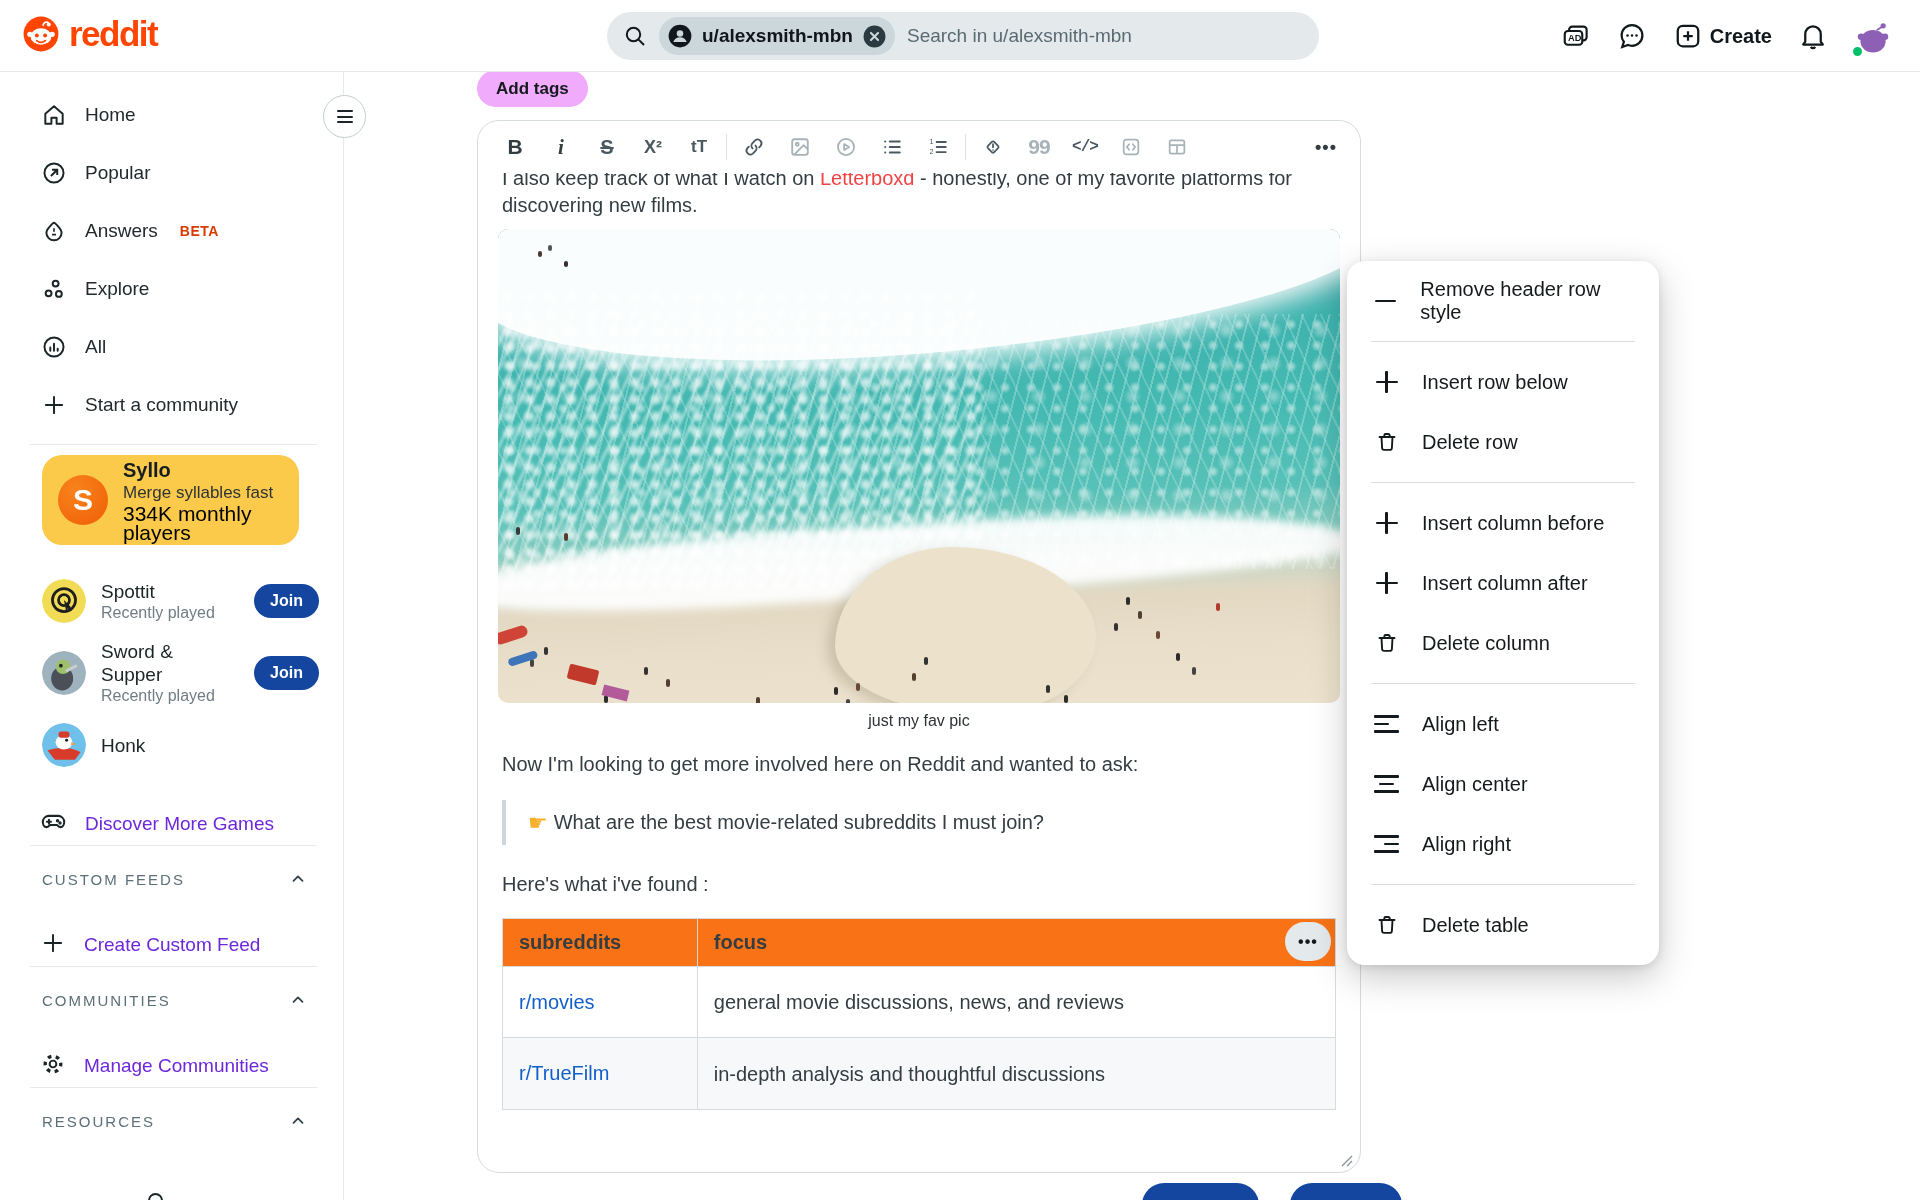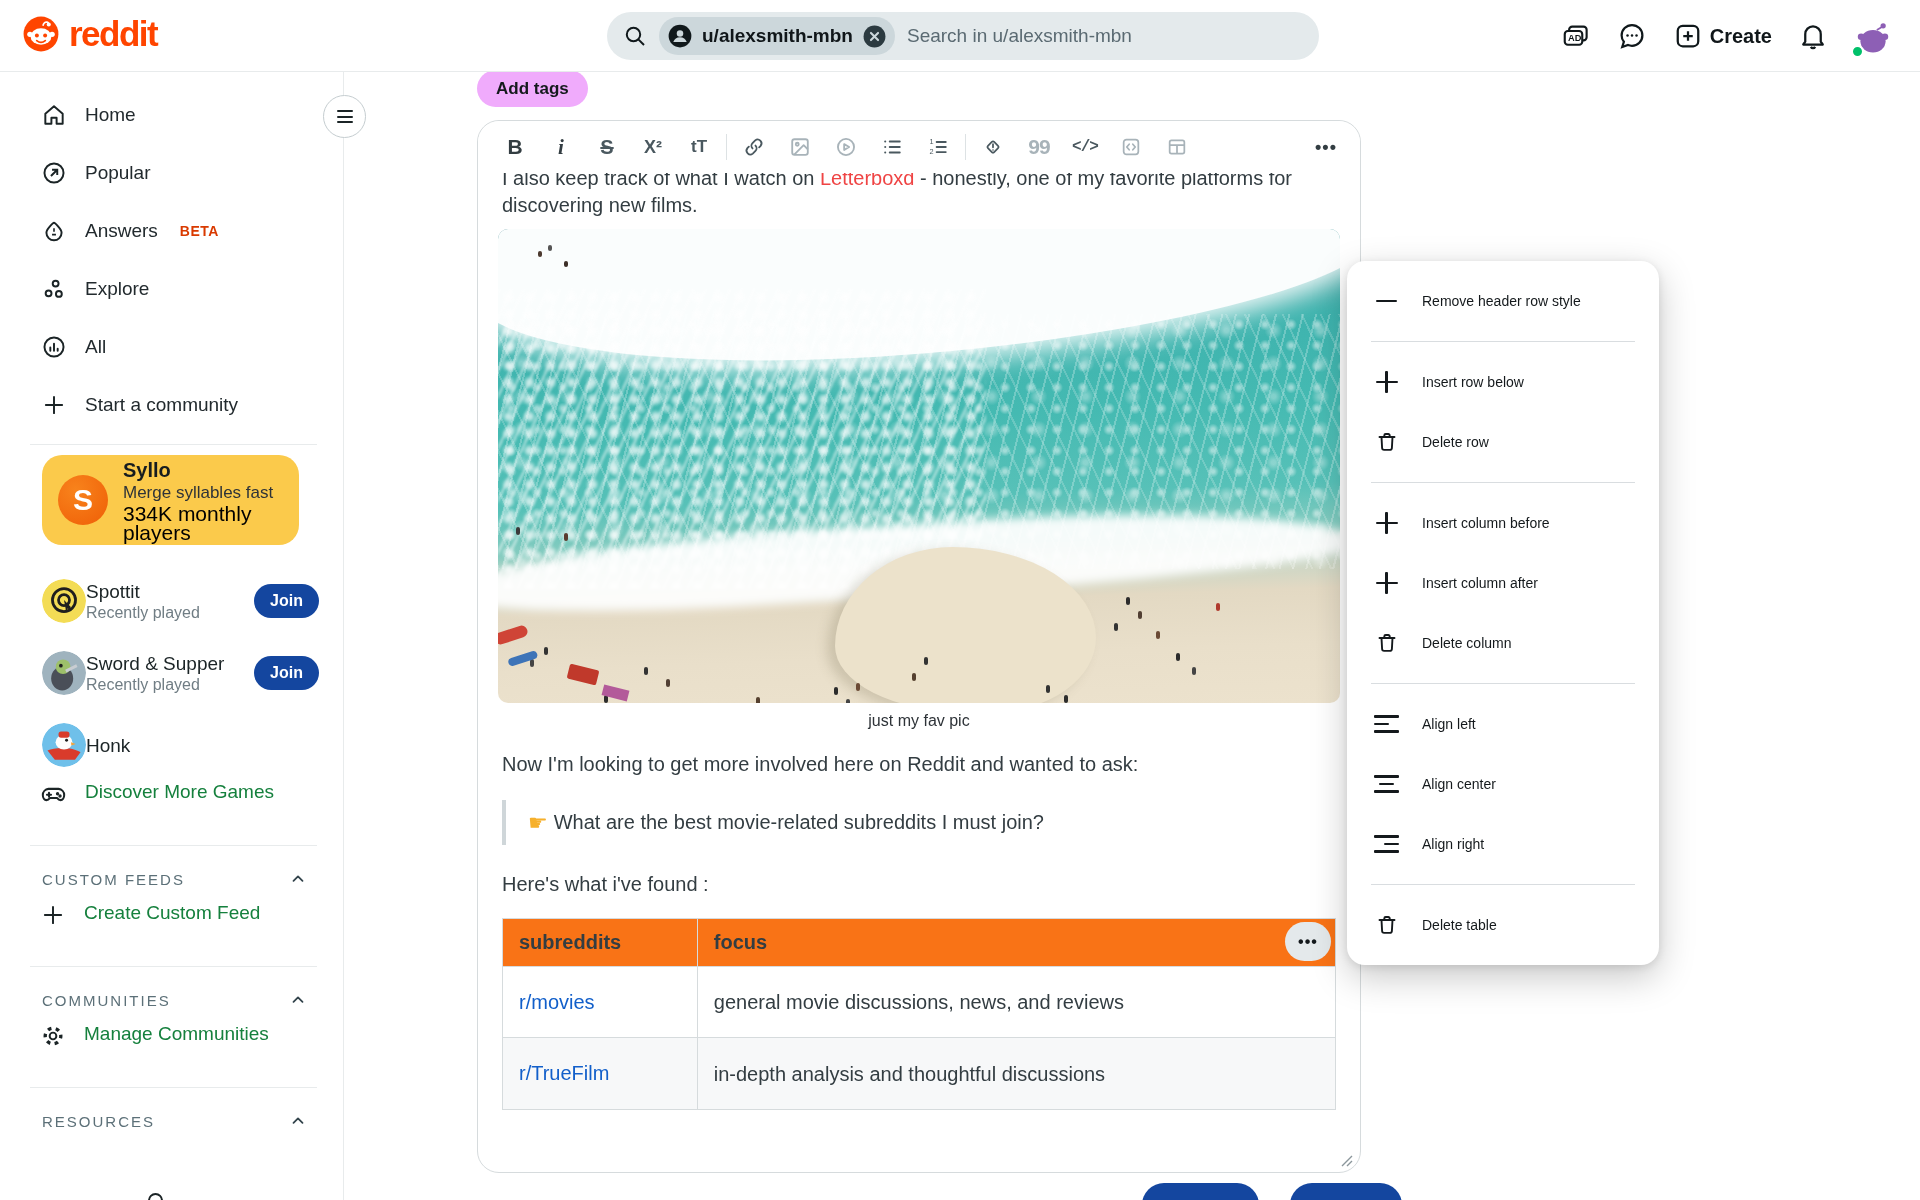--- a/index.html
+++ b/index.html
@@ -39,28 +39,28 @@
   .sec-head { display:flex; align-items:center; justify-content:space-between; height:46px;
     padding:0 22px 0 24px; font-size:15px; letter-spacing:2px; color:#5c7078; }
   .game-card { margin:4px 30px 20px 24px; background:#fbca4b; border-radius:20px; height:90px;
     display:flex; align-items:center; gap:15px; padding:0 16px; }
   .game-card .gc-ic { width:50px; height:50px; border-radius:50%;
     background:radial-gradient(circle at 35% 30%, #f8831c, #ef5e06); display:flex; align-items:center;
     justify-content:center; color:#fff; font-size:30px; font-weight:800; flex:0 0 auto; }
   .gc-name { font-size:20px; font-weight:700; color:#161c1f; line-height:24px; }
   .gc-tag { font-size:17px; color:#2e3338; line-height:21px; }
   .gc-players { font-size:21px; color:#000000; line-height:19px; margin-top:1px; }
-  .game-row { display:flex; align-items:center; height:72px; padding:0 10px 0 24px; }
+  .game-row { display:flex; align-items:center; gap:15px; height:72px; padding:0 10px 0 24px; }
   .g-av { width:44px; height:44px; border-radius:50%; flex:0 0 auto; position:relative; overflow:hidden; }
   .g-name { font-size:19px; color:#1b2426; line-height:23px; }
   .g-sub { font-size:16px; color:#707d84; line-height:20px; }
   .g-body { flex:1; }
   .join-btn { background:#14469f; color:#fff; font-size:16px; font-weight:600; border:0;
     border-radius:17px; height:34px; padding:0 16px; }
-  .simple-row { display:flex; align-items:flex-start; gap:18px; height:54px; padding:0 22px; font-size:19px; color:#15803d; }
+  .simple-row { display:flex; align-items:flex-end; gap:18px; height:54px; padding:0 22px; font-size:19px; color:#6d28d9; }
   .collapse-btn { position:absolute; left:323px; top:95px; width:43px; height:43px; border-radius:50%;
     background:#fff; border:1px solid #c5cdd0; z-index:35; display:flex; align-items:center; justify-content:center; }
   .hamburger { width:16px; }
   .hamburger div { height:2px; background:#1b2426; margin:3.5px 0; border-radius:1px; }
   .partial-ic { position:absolute; left:148px; bottom:-8px; width:15px; height:15px; border:2.5px solid #1b2426; border-radius:50%; }
 
   
   .add-tags { position:absolute; left:477px; top:70px; height:37px; padding:0 19px; border-radius:19px;
     background:#f0abfc; border:0; font-size:17px; font-weight:700; color:#14191c; z-index:5;
     font-family:inherit; }
@@ -140,21 +140,21 @@
     display:flex; align-items:center; justify-content:center; }
   .resize-handle { position:absolute; right:7px; bottom:5px; color:#8b969b; }
 
   .post-btn { position:absolute; height:44px; border-radius:22px; background:#14469f; border:0; z-index:6; }
   .post-btn.b1 { left:1142px; top:1183px; width:117px; }
   .post-btn.b2 { left:1290px; top:1183px; width:112px; }
 
   
   .ctx-menu { position:absolute; left:1347px; top:261px; width:312px; background:#fff; border-radius:18px;
     box-shadow:0 12px 36px rgba(0,0,0,.22), 0 2px 8px rgba(0,0,0,.10); z-index:50; padding:10px 0; }
-  .mi { height:60px; display:flex; align-items:center; gap:22px; padding:0 26px; font-size:14px; color:#14191c; }
+  .mi { height:60px; display:flex; align-items:center; gap:22px; padding:0 26px; font-size:20px; color:#14191c; }
   .mi .mic { width:27px; display:flex; align-items:center; justify-content:center; color:#14191c; }
   .mdiv { height:1px; background:#d9dde0; margin:10px 24px; }
   .ic-minus { width:21px; height:2.6px; background:currentColor; border-radius:1px; }
   .ic-plus { position:relative; width:22px; height:22px; }
   .ic-plus::before { content:""; position:absolute; left:0; right:0; top:9.7px; height:2.6px; background:currentColor; border-radius:1px; }
   .ic-plus::after { content:""; position:absolute; top:0; bottom:0; left:9.7px; width:2.6px; background:currentColor; border-radius:1px; }
   .ic-align { width:25px; display:flex; flex-direction:column; gap:5px; }
   .ic-align div { height:2.6px; background:currentColor; border-radius:1px; }
   .ic-align .short { width:60%; }
   .ic-align.al-c .short { align-self:center; }

